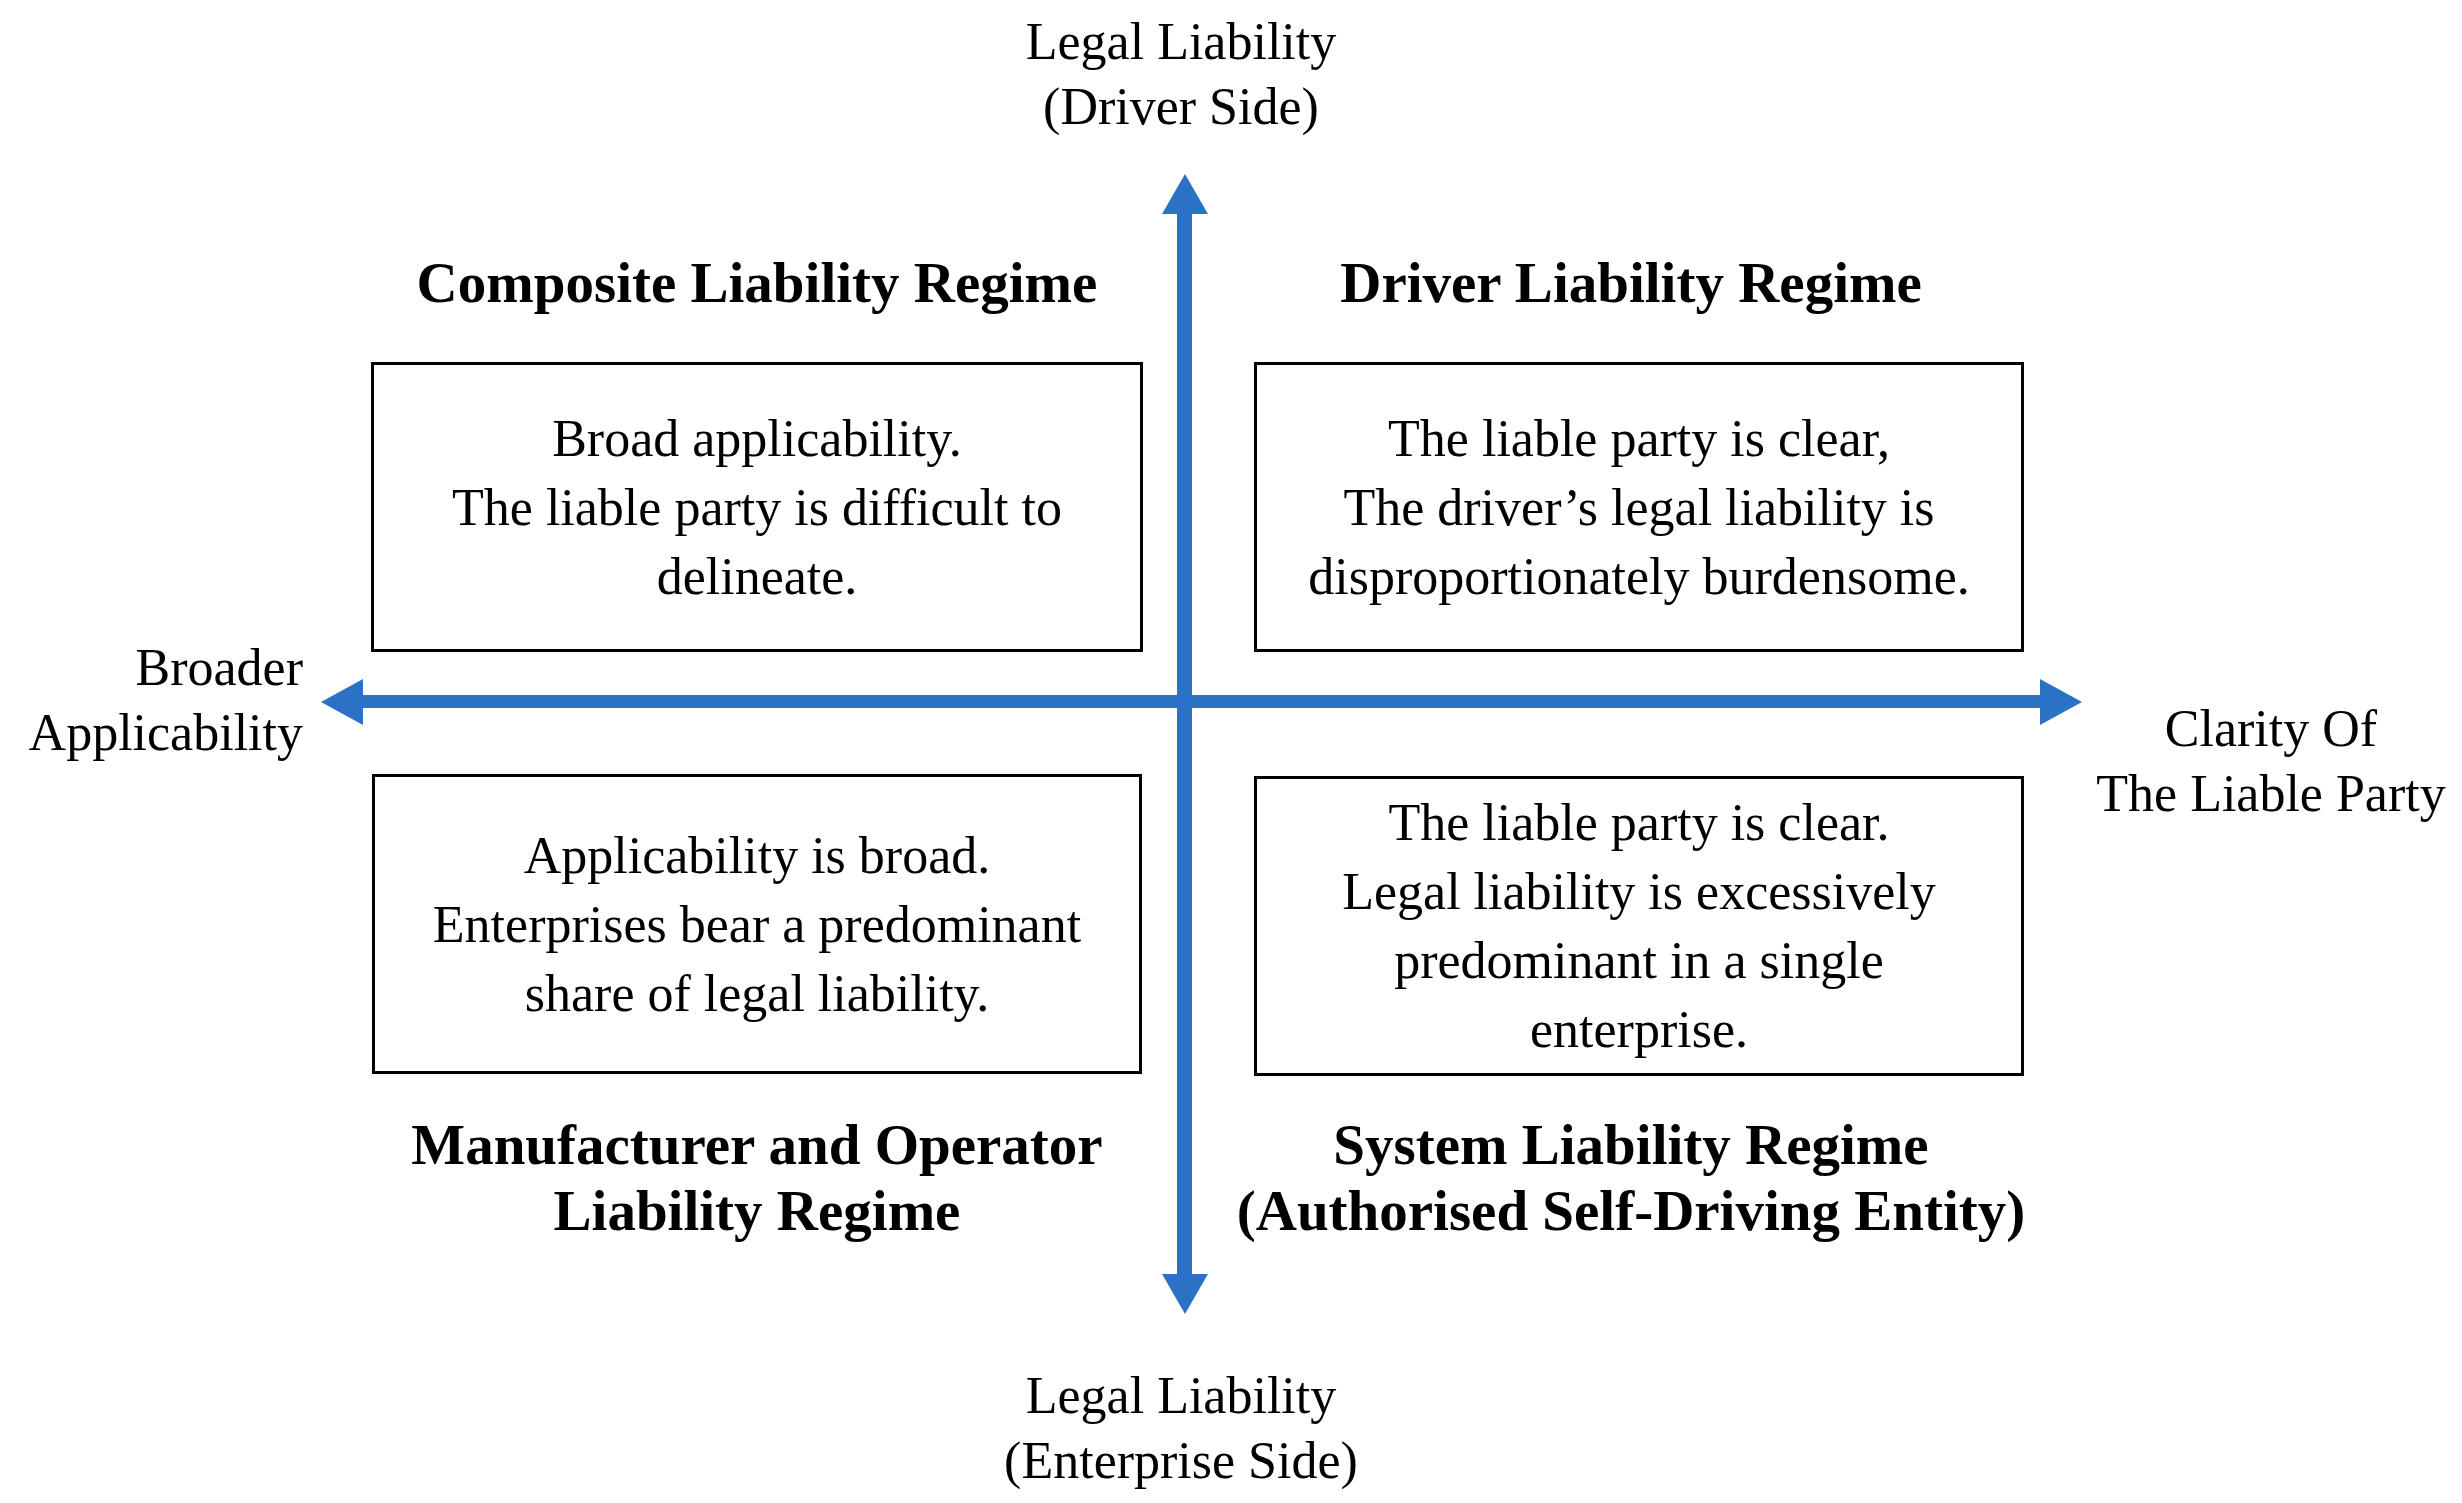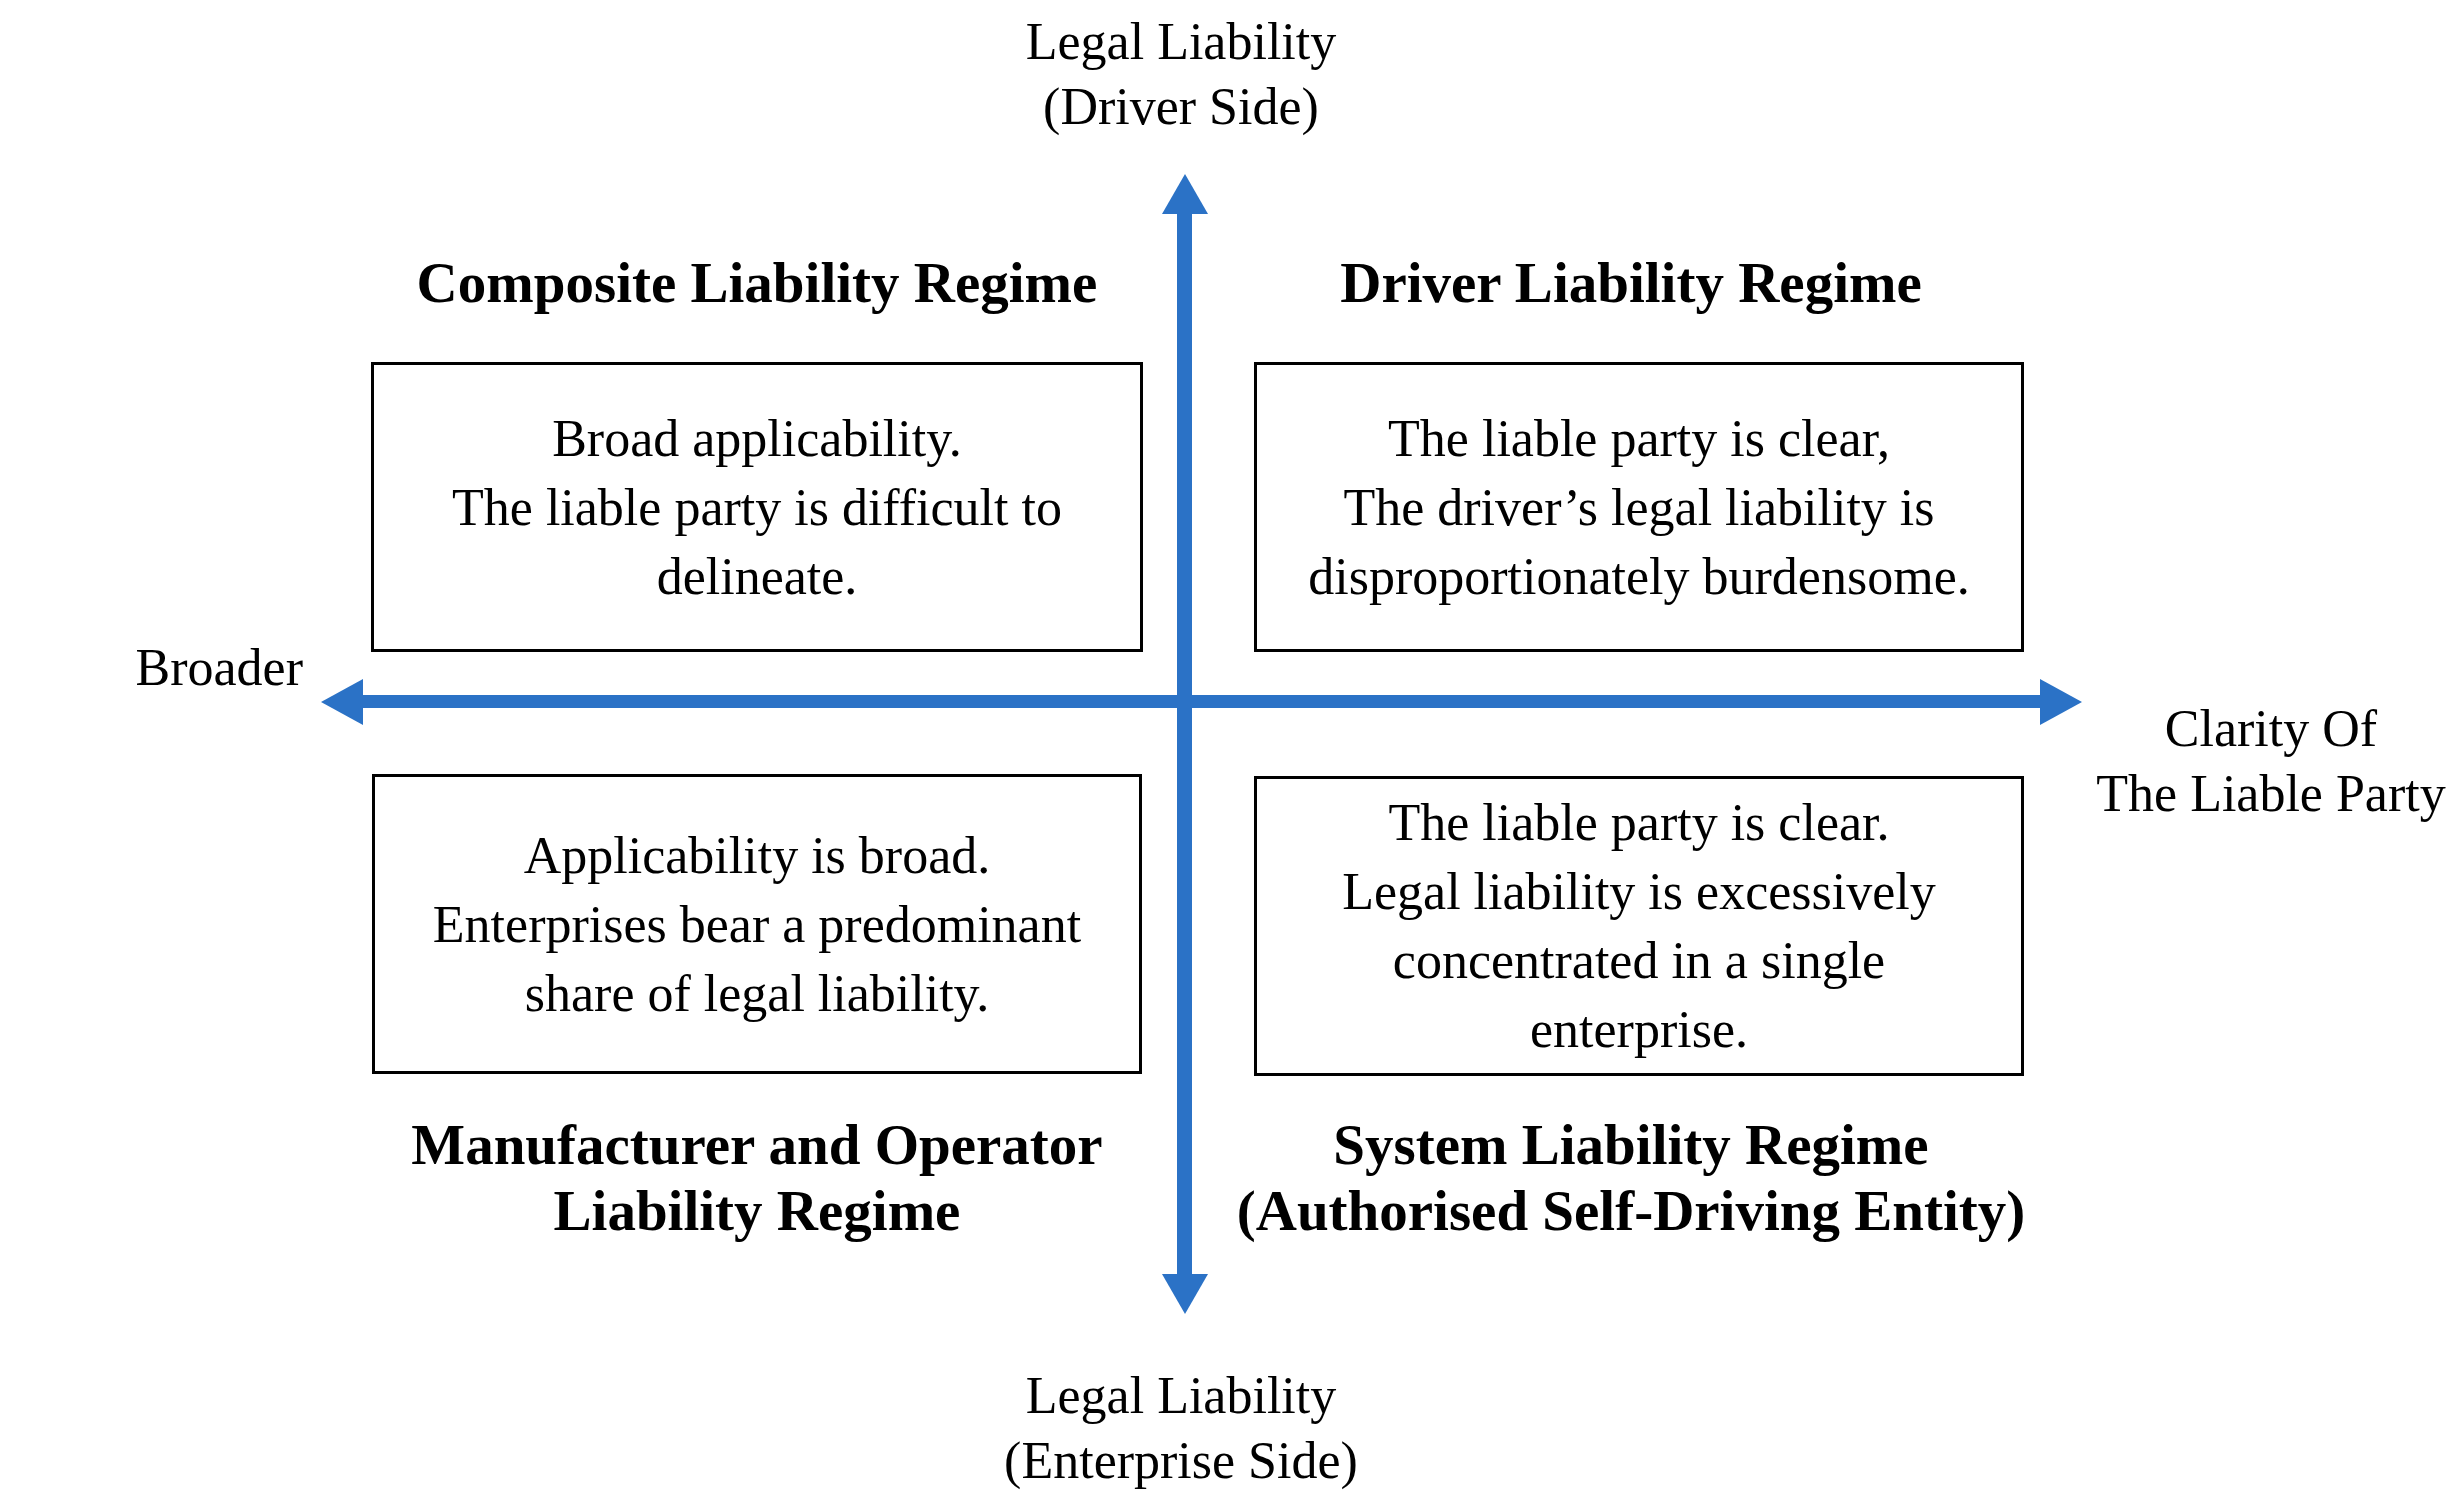--- a/index.html
+++ b/index.html
@@ -105,20 +105,21 @@
   <div class="axis-label" id="axis-top">
     <div>Legal Liability</div>
     <div>(Driver Side)</div>
   </div>
   <div class="axis-label" id="axis-bottom">
     <div>Legal Liability</div>
     <div>(Enterprise Side)</div>
   </div>
   <div class="axis-label" id="axis-left">
     <div>Broader</div>
+    <div>Applicability</div>
   </div>
   <div class="axis-label" id="axis-right">
     <div>Clarity Of</div>
     <div>The Liable Party</div>
   </div>
 
   <div class="quad-title" id="title-tl">Composite Liability Regime</div>
   <div class="quad-title" id="title-tr">Driver Liability Regime</div>
   <div class="quad-title" id="title-bl">
     <div>Manufacturer and Operator</div>
@@ -143,18 +144,18 @@
 
   <div class="quad-box" id="box-bl">
     <div class="line">Applicability is broad.</div>
     <div class="line">Enterprises bear a predominant</div>
     <div class="line">share of legal liability.</div>
   </div>
 
   <div class="quad-box" id="box-br">
     <div class="line">The liable party is clear.</div>
     <div class="line">Legal liability is excessively</div>
-    <div class="line">concentrated in a single</div>
+    <div class="line">predominant in a single</div>
     <div class="line">enterprise.</div>
   </div>
 
 </div>
 
 
 </body></html>

